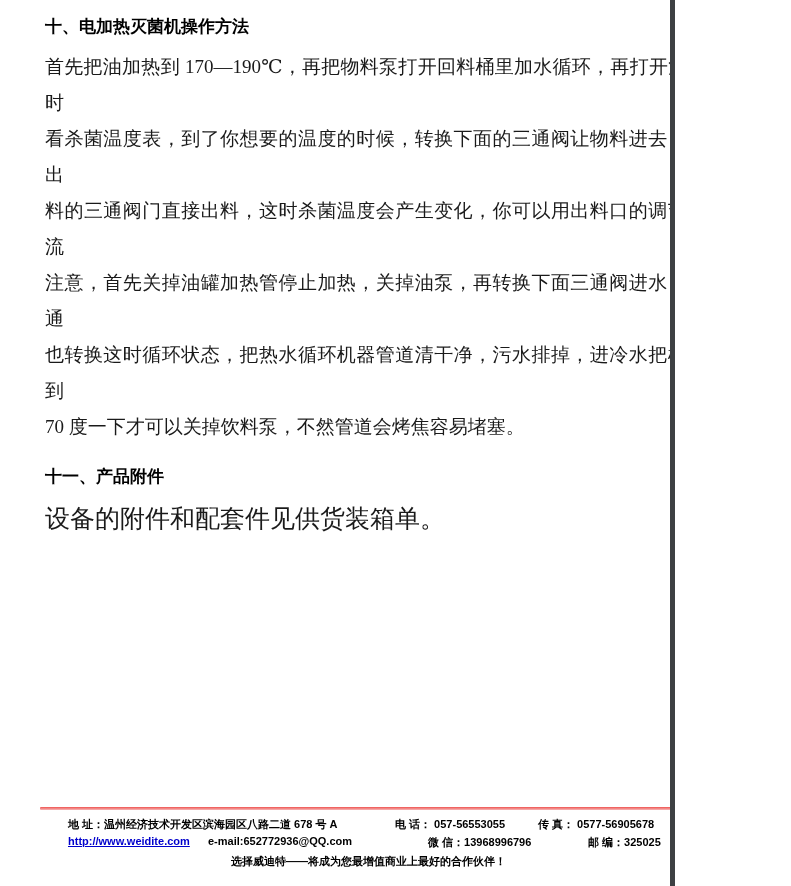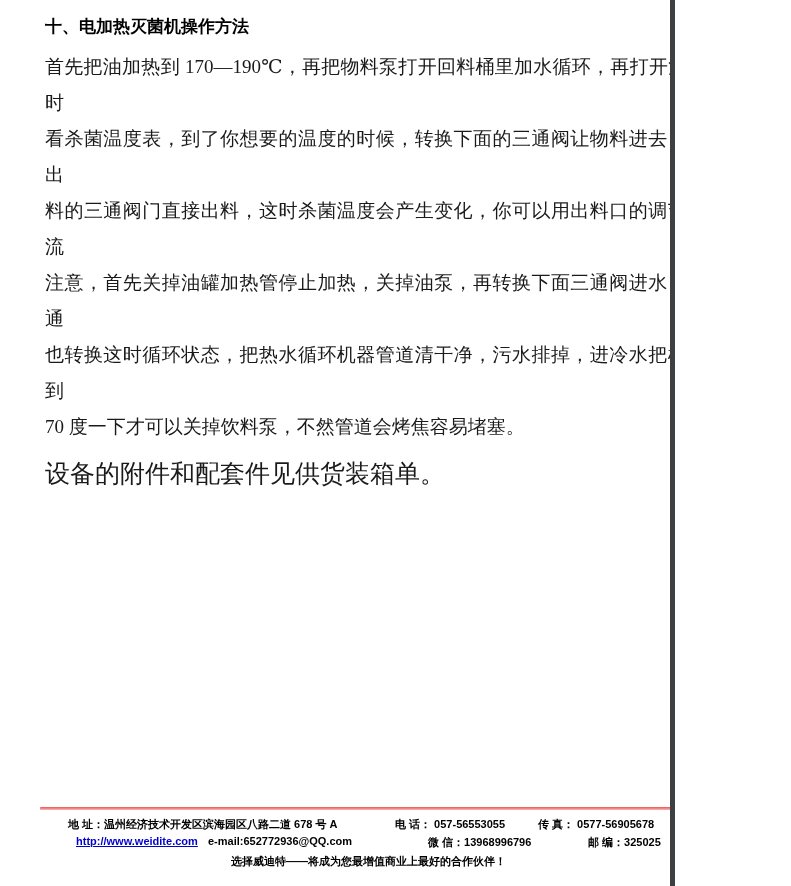--- a/index.html
+++ b/index.html
@@ -68,21 +68,21 @@
     font-family: "Liberation Sans", "DejaVu Sans", sans-serif;
     font-weight: bold;
     font-size: 11px;
     color: #000;
   }
   .footer-row { position: relative; height: 18px; }
   .footer-row span { position: absolute; white-space: nowrap; }
   .f-address  { left: 28px; }
   .f-phone    { left: 355px; }
   .f-fax      { left: 498px; }
-  .f-website  { left: 28px;  color: var(--link_blue, #0000cc); text-decoration: underline; cursor: pointer; margin-left: 8px; }
+  .f-website  { left: 28px;  color: var(--link_blue, #0000cc); text-decoration: underline; cursor: pointer; }
   .f-email    { left: 168px; }
   .f-wechat   { left: 388px; }
   .f-postcode { left: 548px; }
   .footer-slogan {
     margin-top: 1px;
     text-align: center;
     height: 18px;
   }
   .page-number {
     position: absolute;
@@ -105,20 +105,21 @@
 
     <div class="para">
       <div class="para-line">首先把油加热到 170—190℃，再把物料泵打开回料桶里加水循环，再打开油泵，这时</div>
       <div class="para-line">看杀菌温度表，到了你想要的温度的时候，转换下面的三通阀让物料进去，再转换出</div>
       <div class="para-line">料的三通阀门直接出料，这时杀菌温度会产生变化，你可以用出料口的调节阀控制流</div>
       <div class="para-line">注意，首先关掉油罐加热管停止加热，关掉油泵，再转换下面三通阀进水，上面三通</div>
       <div class="para-line">也转换这时循环状态，把热水循环机器管道清干净，污水排掉，进冷水把机器冷却到</div>
       <div class="para-line last-line">70 度一下才可以关掉饮料泵，不然管道会烤焦容易堵塞。</div>
     </div>
 
+    <div class="heading heading-2">十一、产品附件</div>
 
     <div class="body-line">设备的附件和配套件见供货装箱单。</div>
 
   </div>
 
   <div class="footer-divider"></div>
 
   <div class="footer">
     <div class="footer-row">
       <span class="f-address">地 址：温州经济技术开发区滨海园区八路二道 678 号 A</span>

